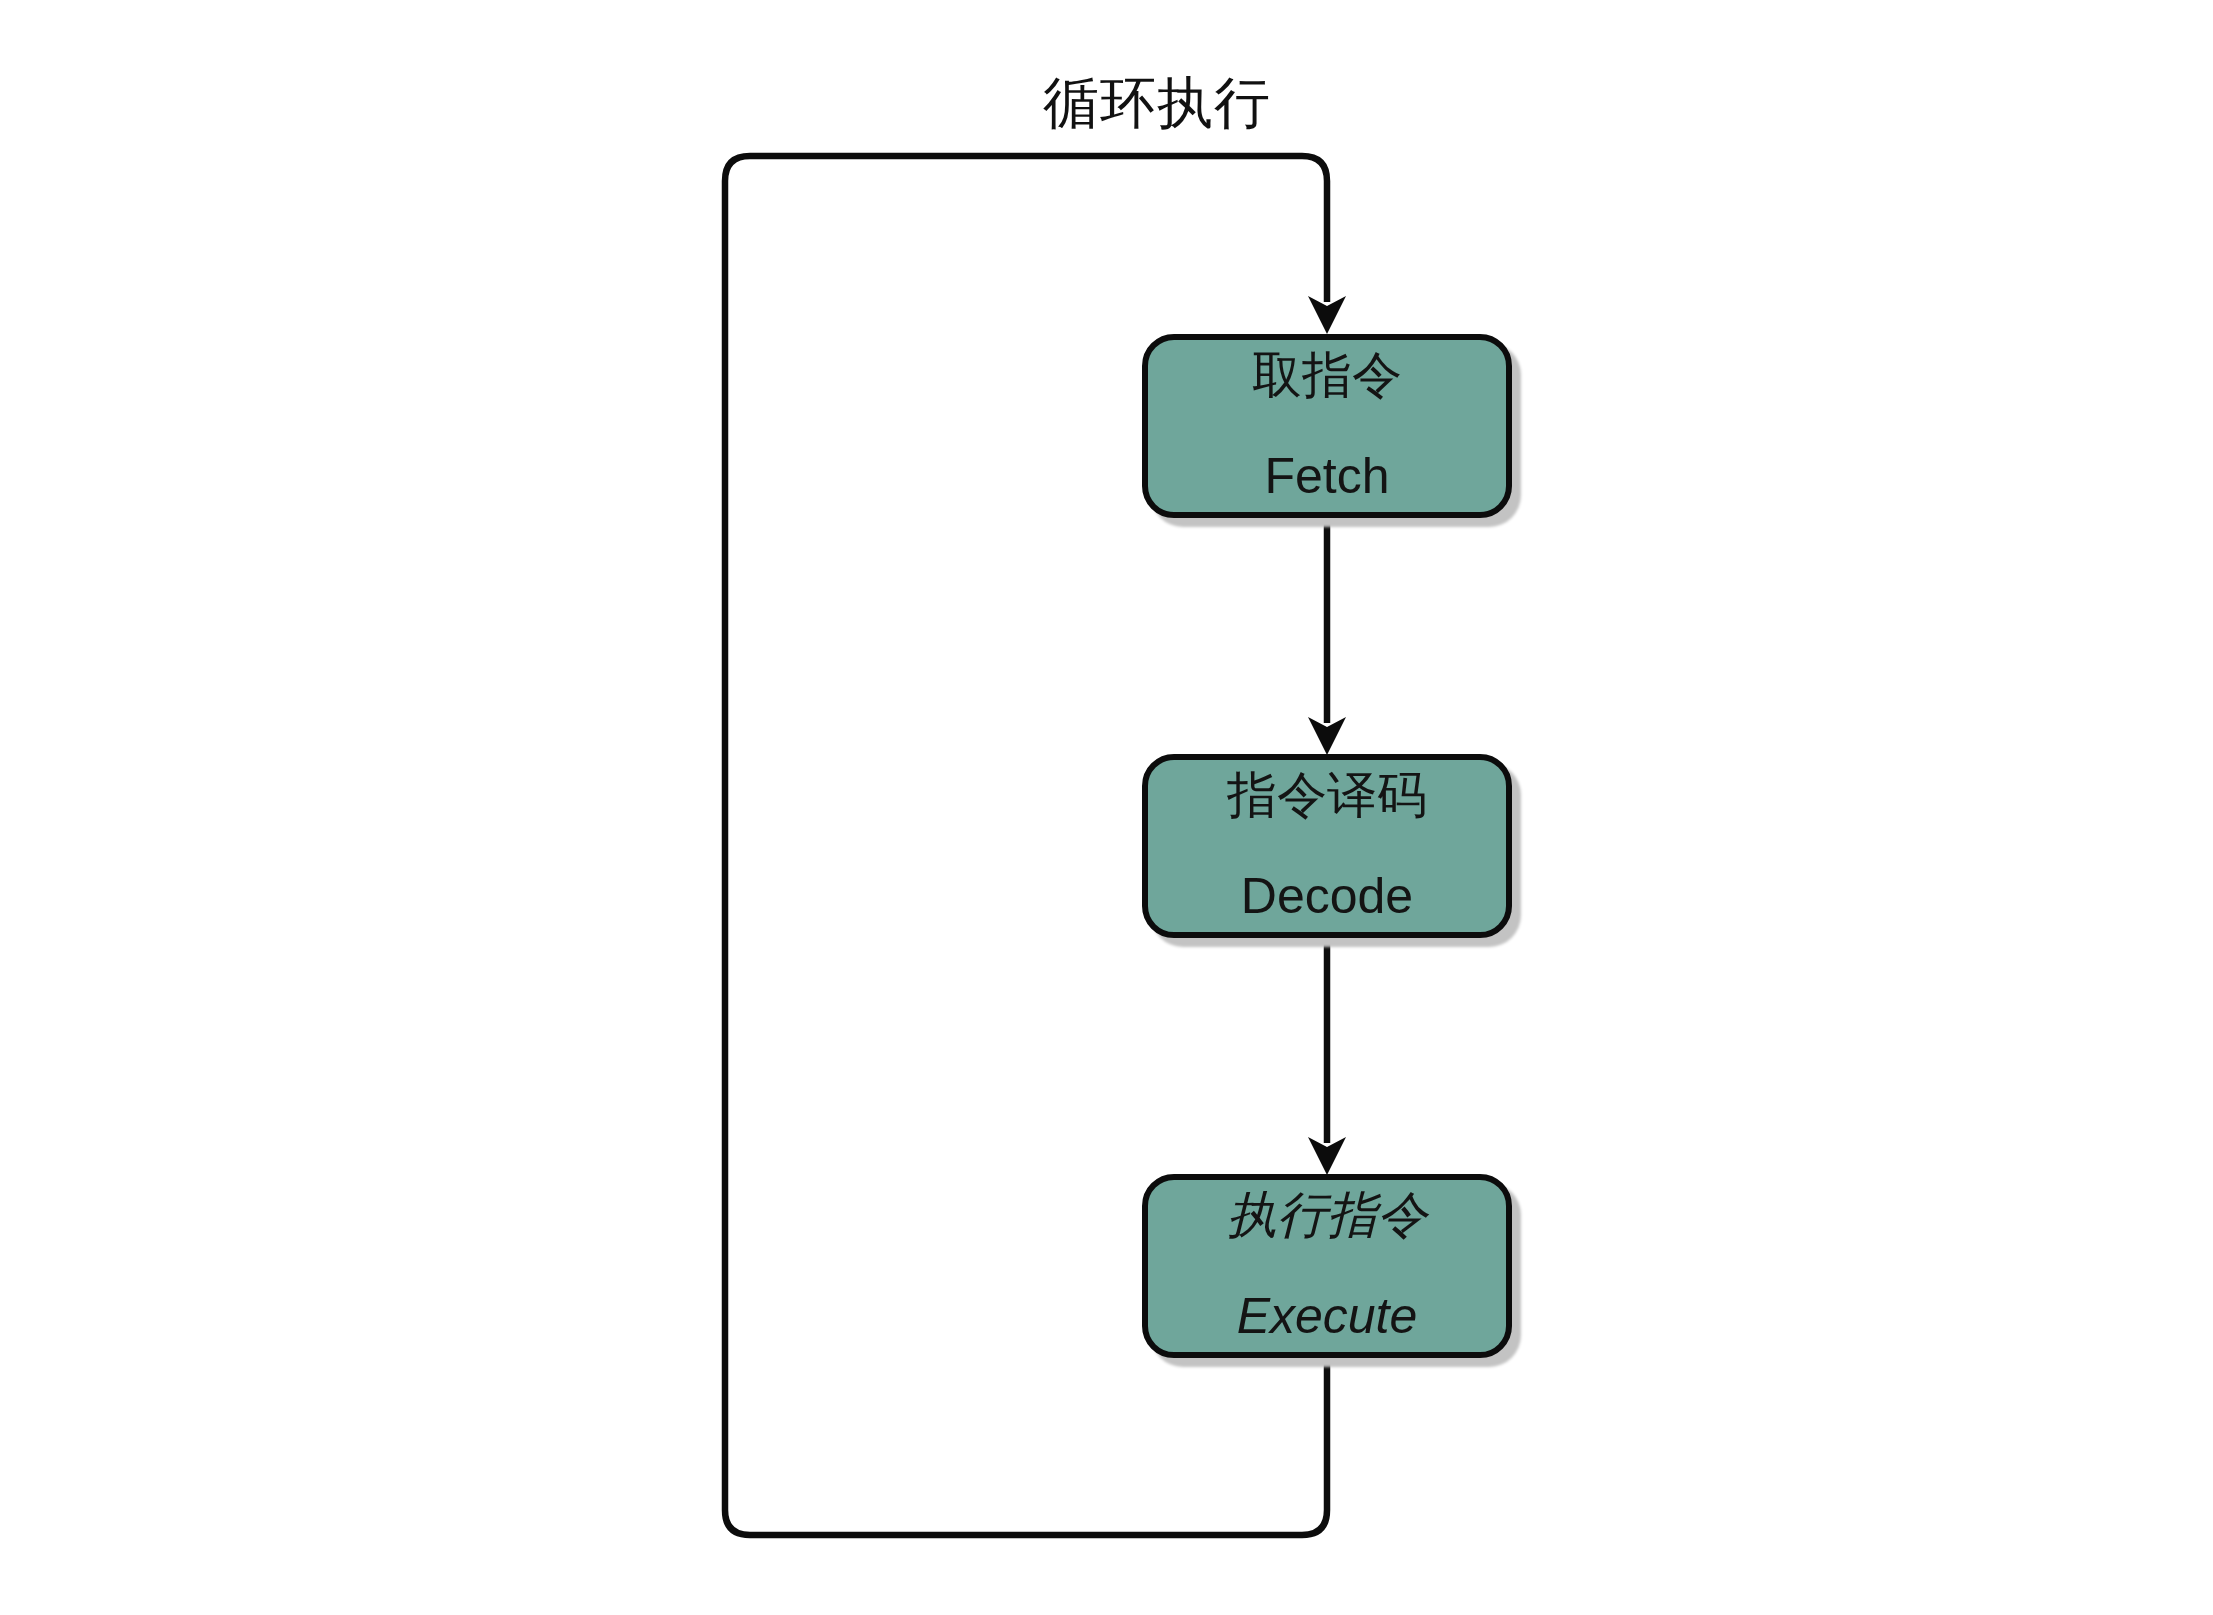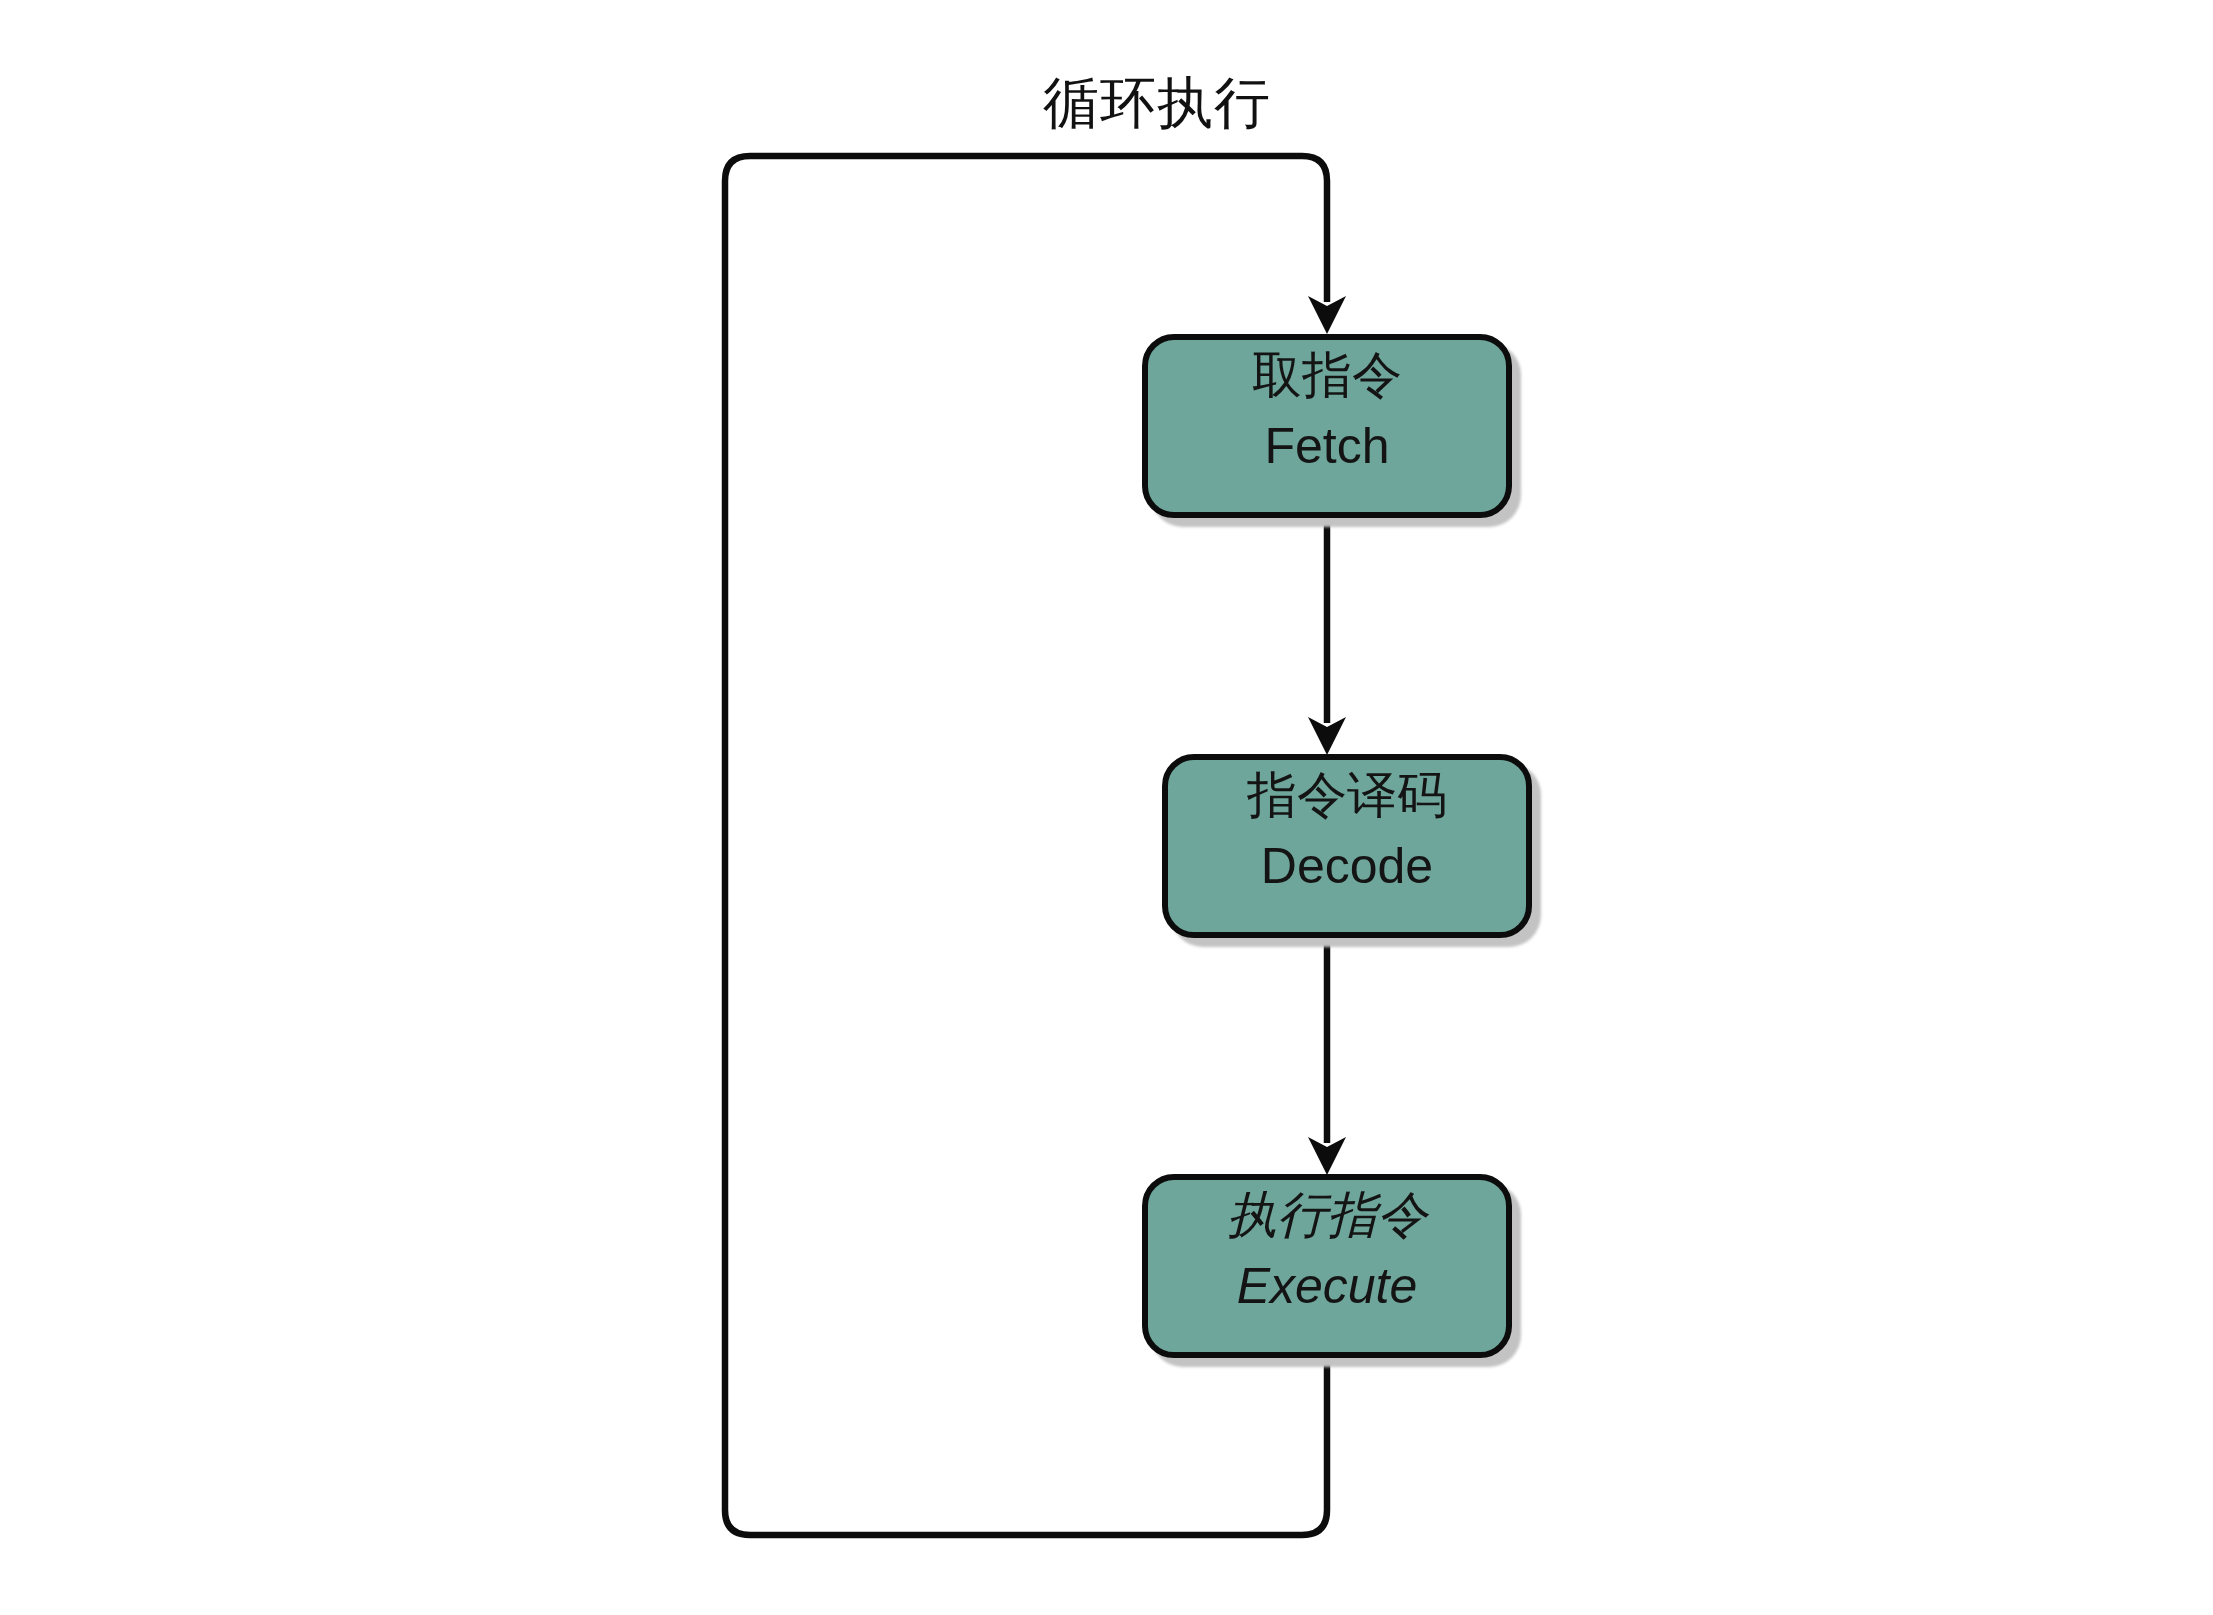--- a/index.html
+++ b/index.html
@@ -42,25 +42,25 @@
     width: 370px;
     height: 184px;
     box-sizing: border-box;
     background: #6FA69B;
     border: 6px solid #0c0c0c;
     border-radius: 32px;
     box-shadow: 9px 9px 3px #c3c3c3;
     display: flex;
     flex-direction: column;
     align-items: center;
-    justify-content: flex-start;
+    justify-content: space-between;
     z-index: 2;
   }
   .node-fetch   { top: 334px;  }
-  .node-decode  { top: 754px; margin-left: 20px;  }
+  .node-decode  { top: 754px;  }
   .node-execute { top: 1174px; font-style: italic; }
   .node-line {
     display: block;
     font-size: 50px;
     line-height: 71px;
     color: #141414;
     text-align: center;
     white-space: nowrap;
   }
 </style>

